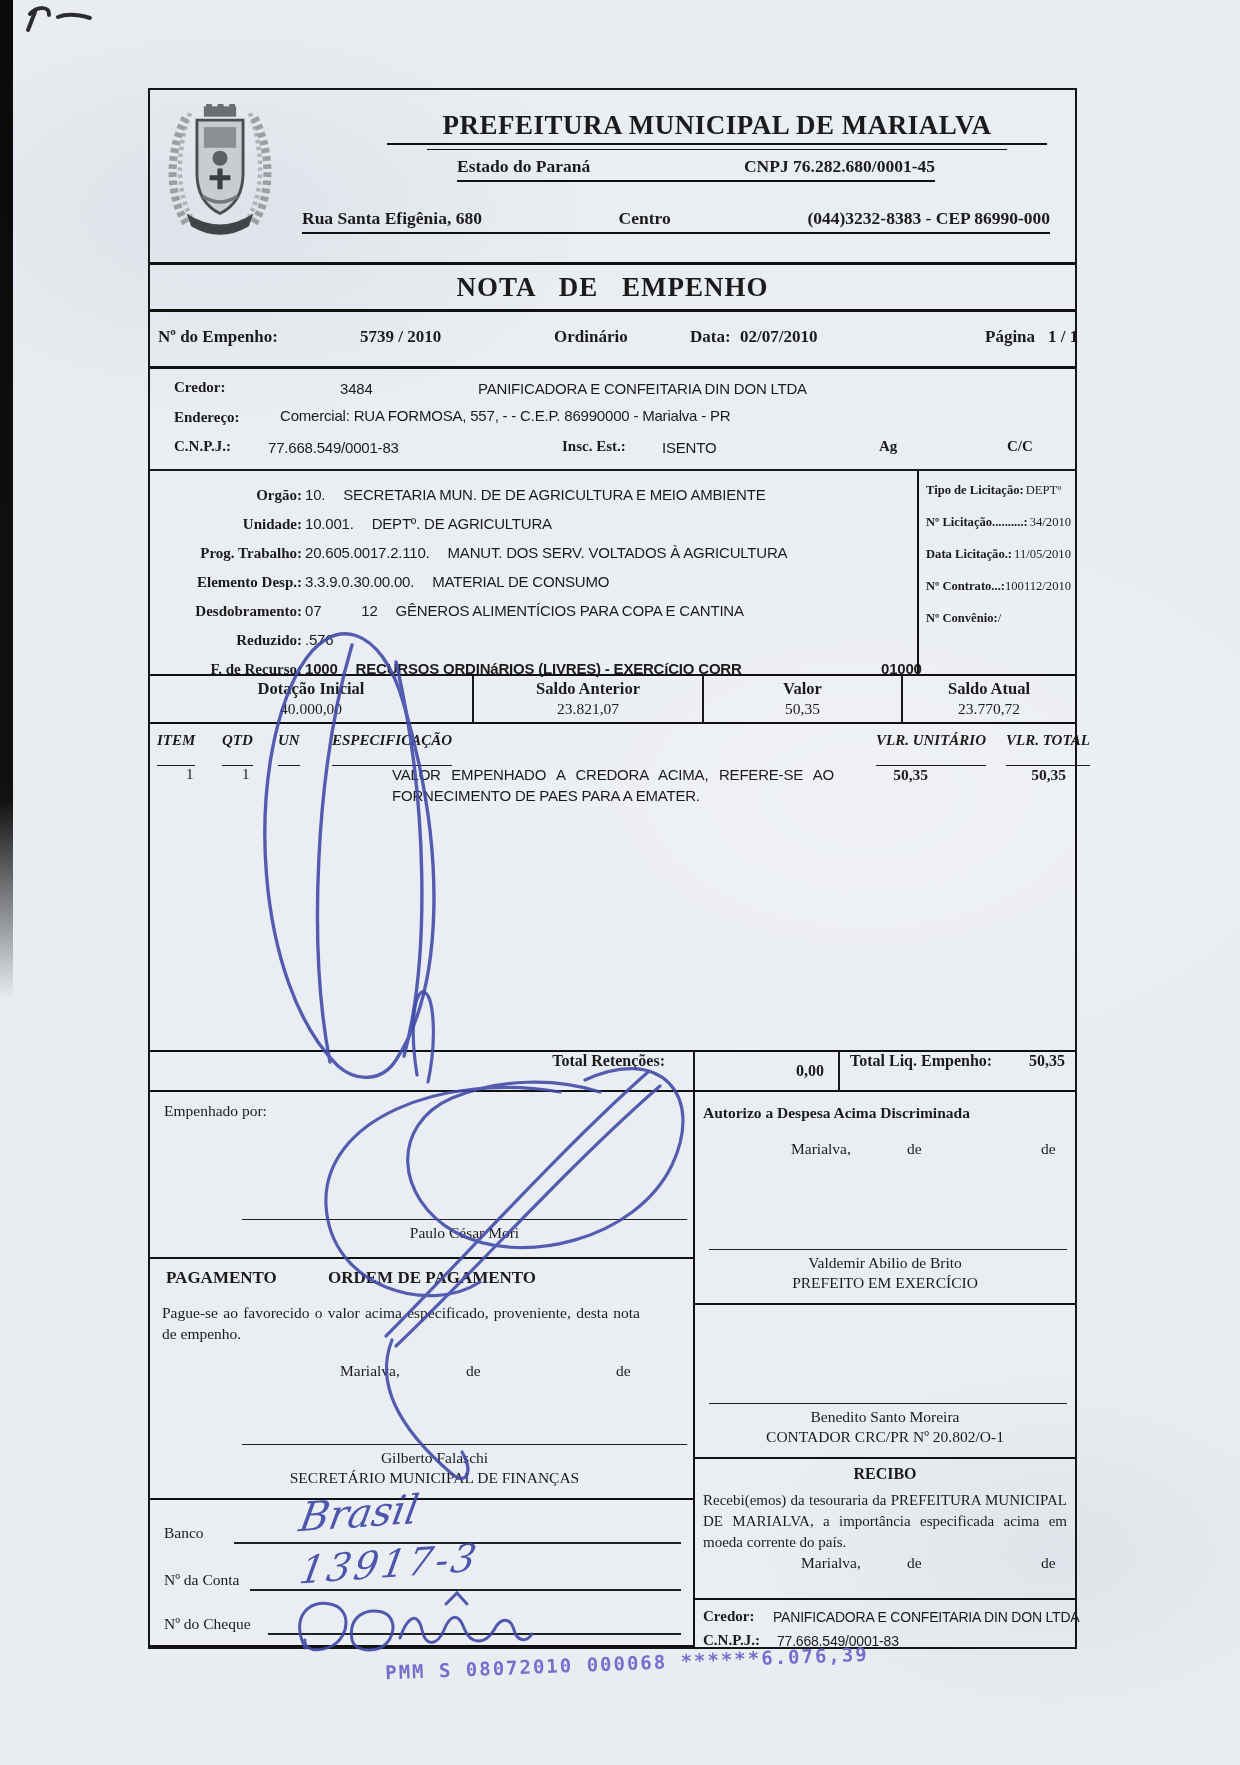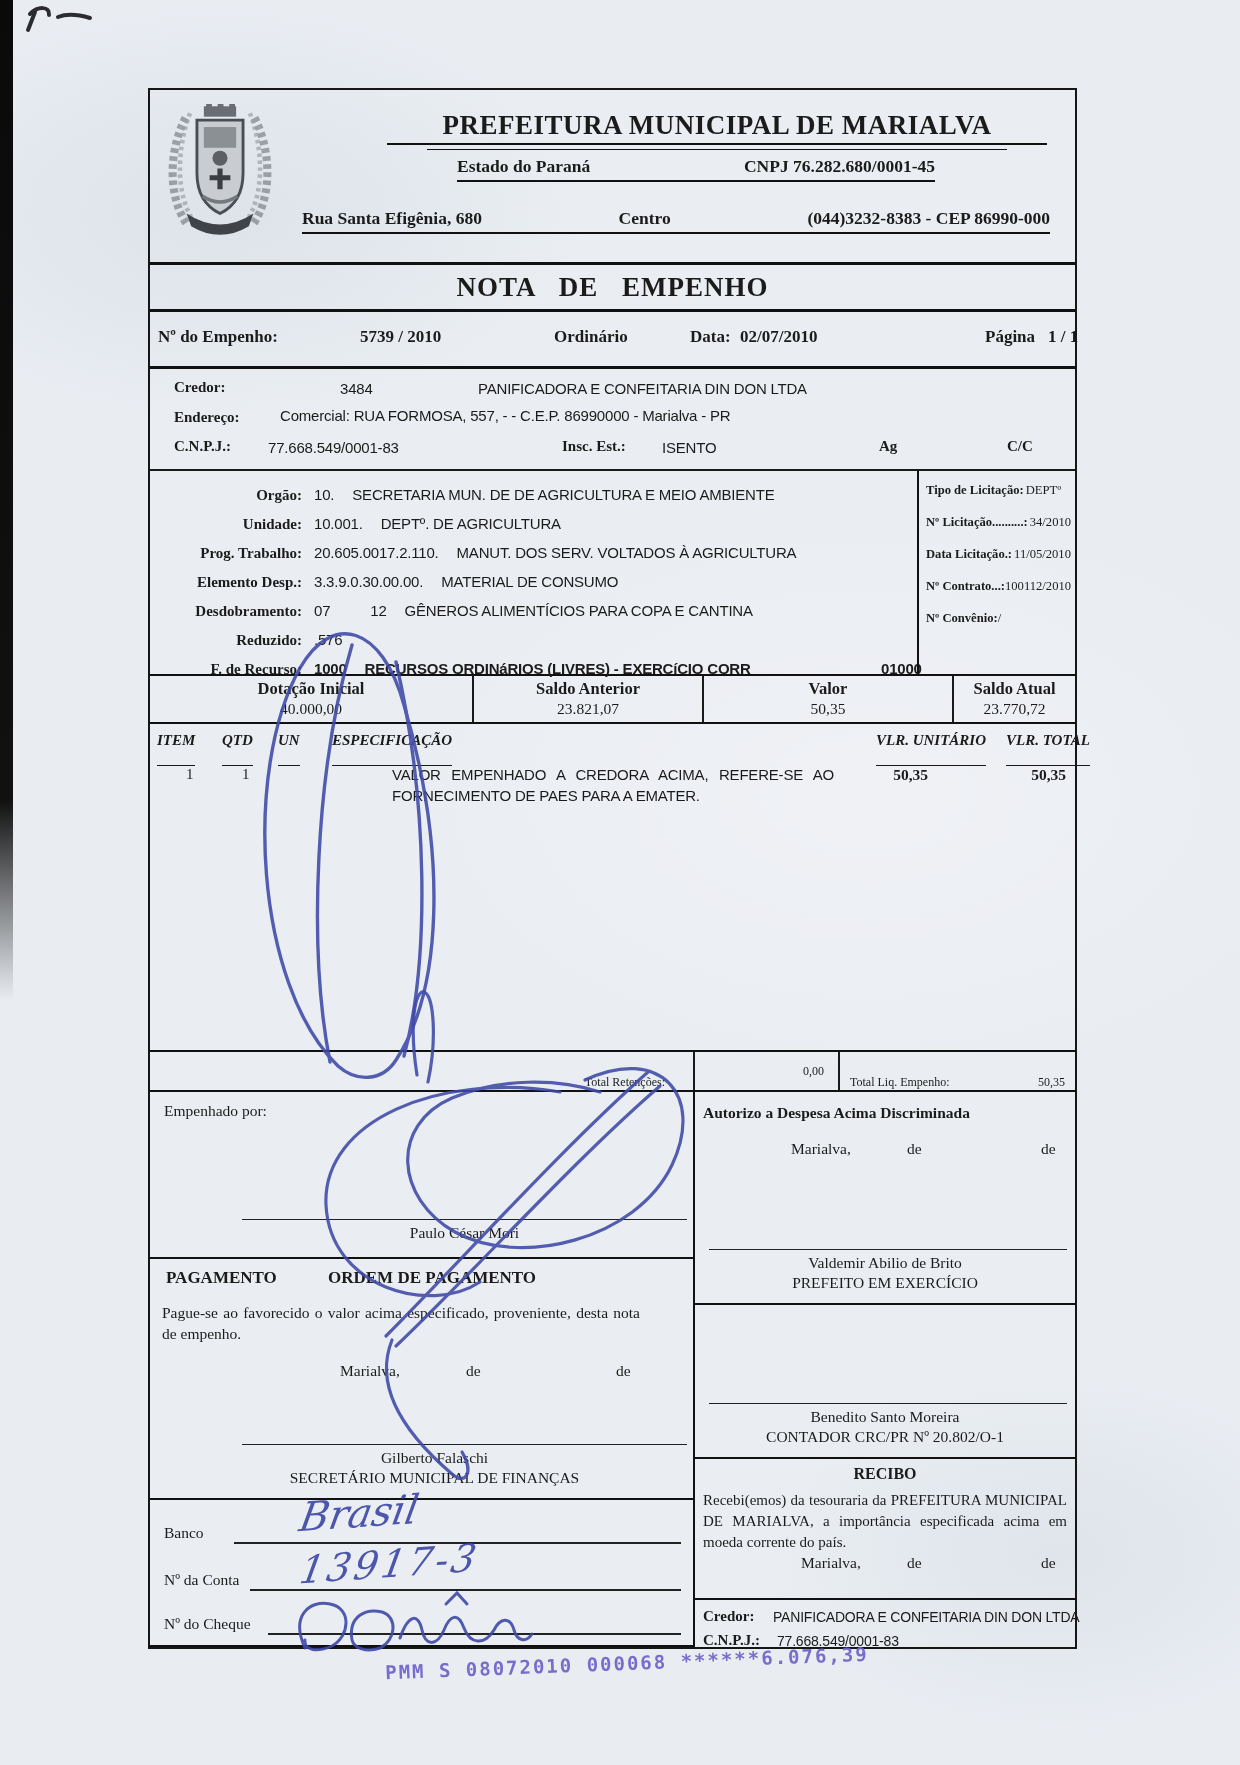--- a/index.html
+++ b/index.html
@@ -42,51 +42,51 @@
   
   .sec-credor{height:100px;border-bottom:2px solid #1a1a1a;font-size:15px}
   .sec-credor span{position:absolute;white-space:nowrap}
   .lab{font-weight:bold;font-family:"Liberation Serif",serif}
   .val{font-family:"Liberation Sans",sans-serif;letter-spacing:-.2px}
 
   
   .sec-orgao{height:205px;border-bottom:2.5px solid #111;padding-top:13px;box-sizing:border-box}
   .orc-row{position:relative;display:flex;align-items:baseline;margin:0 0 7px 0;font-size:15px;line-height:21px}
   .orc-lab{flex:none;width:152px;text-align:right;font-weight:bold}
-  .orc-code{margin-left:12px;white-space:nowrap}
+  .orc-code{margin-left:3px;white-space:nowrap}
   .orc-code2{margin-left:40px}
   .orc-desc{margin-left:18px;white-space:nowrap}
   .orc-extra{position:absolute;left:731px;font-weight:bold}
   .bold-row .orc-code,.bold-row .orc-desc{font-weight:bold}
   .lic-panel{position:absolute;right:0;top:0;bottom:0;width:146px;border-left:2.5px solid #111;
     padding:12px 3px 0 7px;box-sizing:content-box;font-size:12.6px}
   .lic-row{margin-bottom:17px;white-space:nowrap}
   .lic-l{font-weight:bold}
   .lic-v{margin-left:2px}
 
   
   .sec-dotacao{height:46px;border-bottom:2.5px solid #111;display:flex}
   .dt-col{box-sizing:border-box;padding-top:3px;text-align:center}
   .dt-col+.dt-col{border-left:2px solid #1a1a1a}
-  .dt-c1{width:322px}.dt-c2{width:230px}.dt-c3{width:250px}.dt-c4{flex:1}
+  .dt-c1{width:322px}.dt-c2{width:230px}.dt-c3{width:199px}.dt-c4{flex:1}
   .dt-h{font-weight:bold;font-size:16.5px}
   .dt-v{font-size:15.5px;margin-top:1px}
 
   
   .sec-items{height:326px;font-size:15px}
   .ih{position:absolute;top:8px;font-style:italic;font-weight:bold;font-size:15px;
     border-bottom:1.5px solid #1a1a1a;padding-bottom:16px;white-space:nowrap}
   .sec-items .cell{position:absolute;white-space:nowrap}
   .item-desc{position:absolute;left:242px;top:40px;width:442px;text-align:justify;
     font-family:"Liberation Sans",sans-serif;font-size:15px;letter-spacing:-.2px;line-height:21px;white-space:normal}
   .money{font-weight:bold;font-size:15.5px;text-align:right}
 
   
   .sec-totals{height:38px;border-top:2.5px solid #111;border-bottom:2.5px solid #111;
-    display:flex;font-weight:normal;font-size:12px;align-items:flex-end}
+    display:flex;font-weight:bold;font-size:16px;align-items:flex-start}
   .tt-c1{width:543px;text-align:right;padding-right:28px;box-sizing:border-box}
   .tt-c2{width:147px;border-left:2px solid #1a1a1a;border-right:2px solid #1a1a1a;
     text-align:right;padding-right:14px;box-sizing:border-box;align-self:stretch;display:flex;align-items:center;justify-content:flex-end}
   .tt-c3{flex:1;display:flex;justify-content:space-between;padding:0 10px}
 
   
   .sec-bottom{flex:1;display:flex}
   .col-left{width:543px;border-right:2.5px solid #111;position:relative}
   .col-right{flex:1;position:relative}
   .abs{position:absolute;white-space:nowrap}

